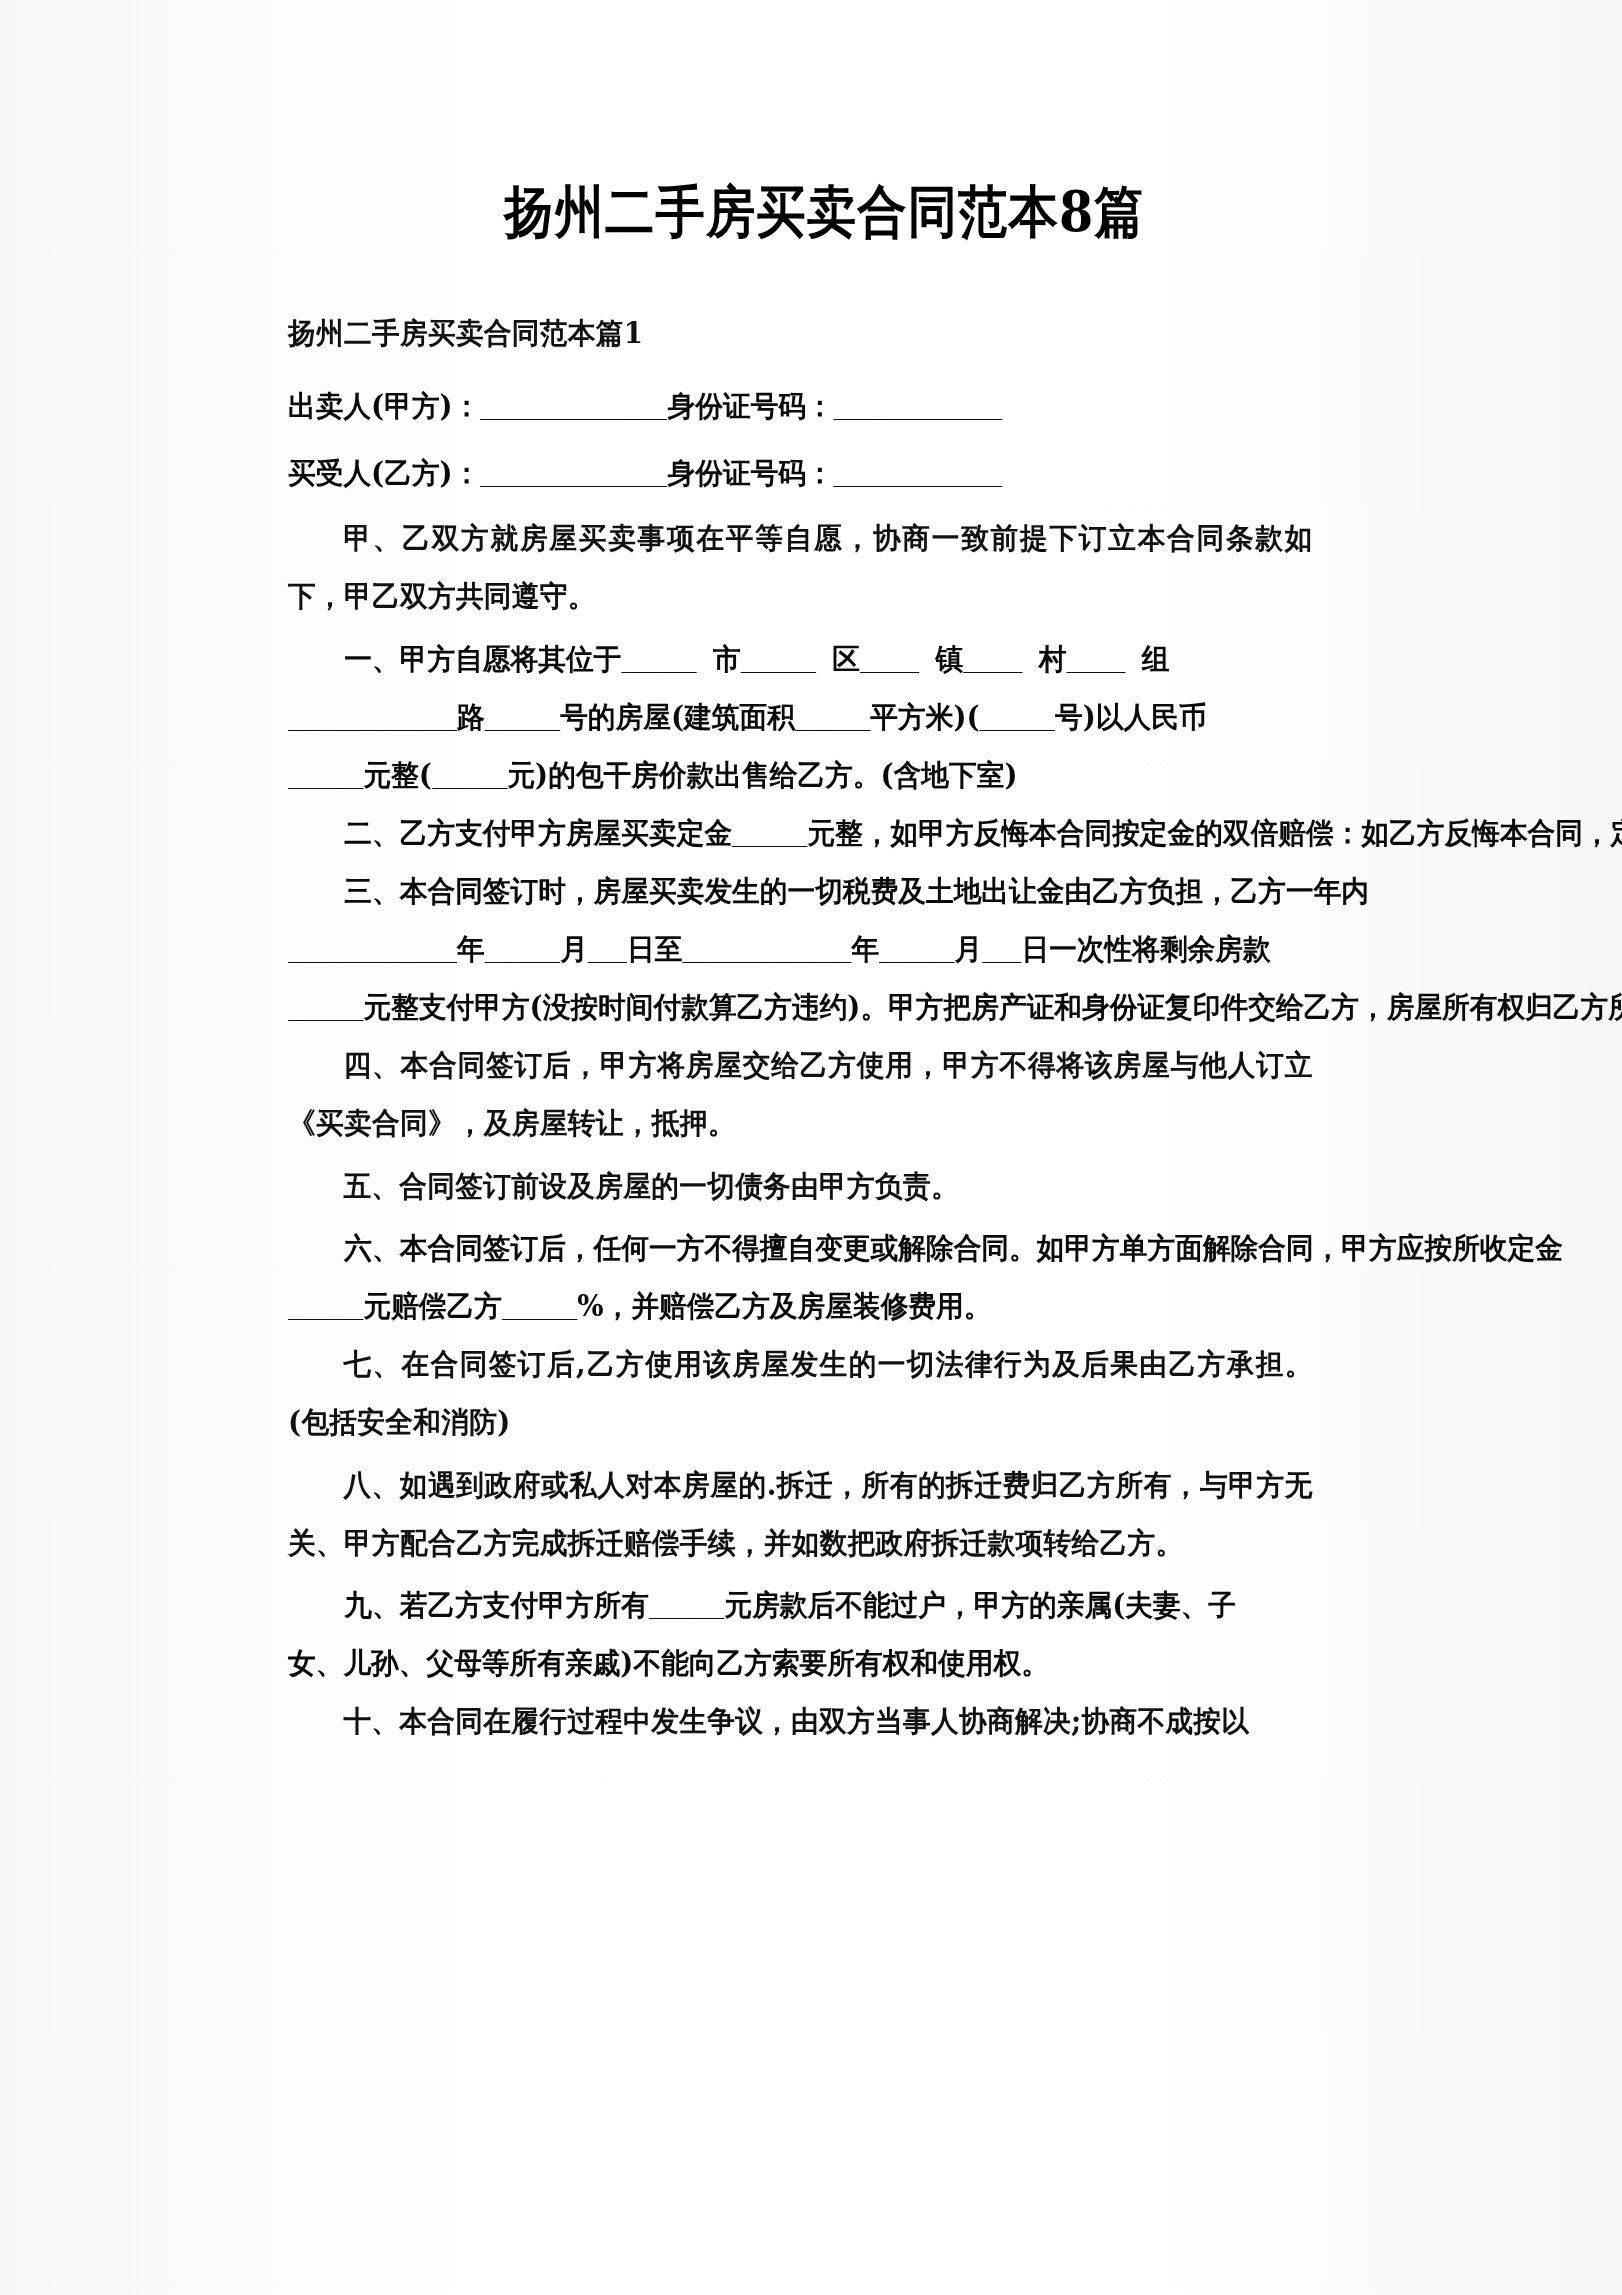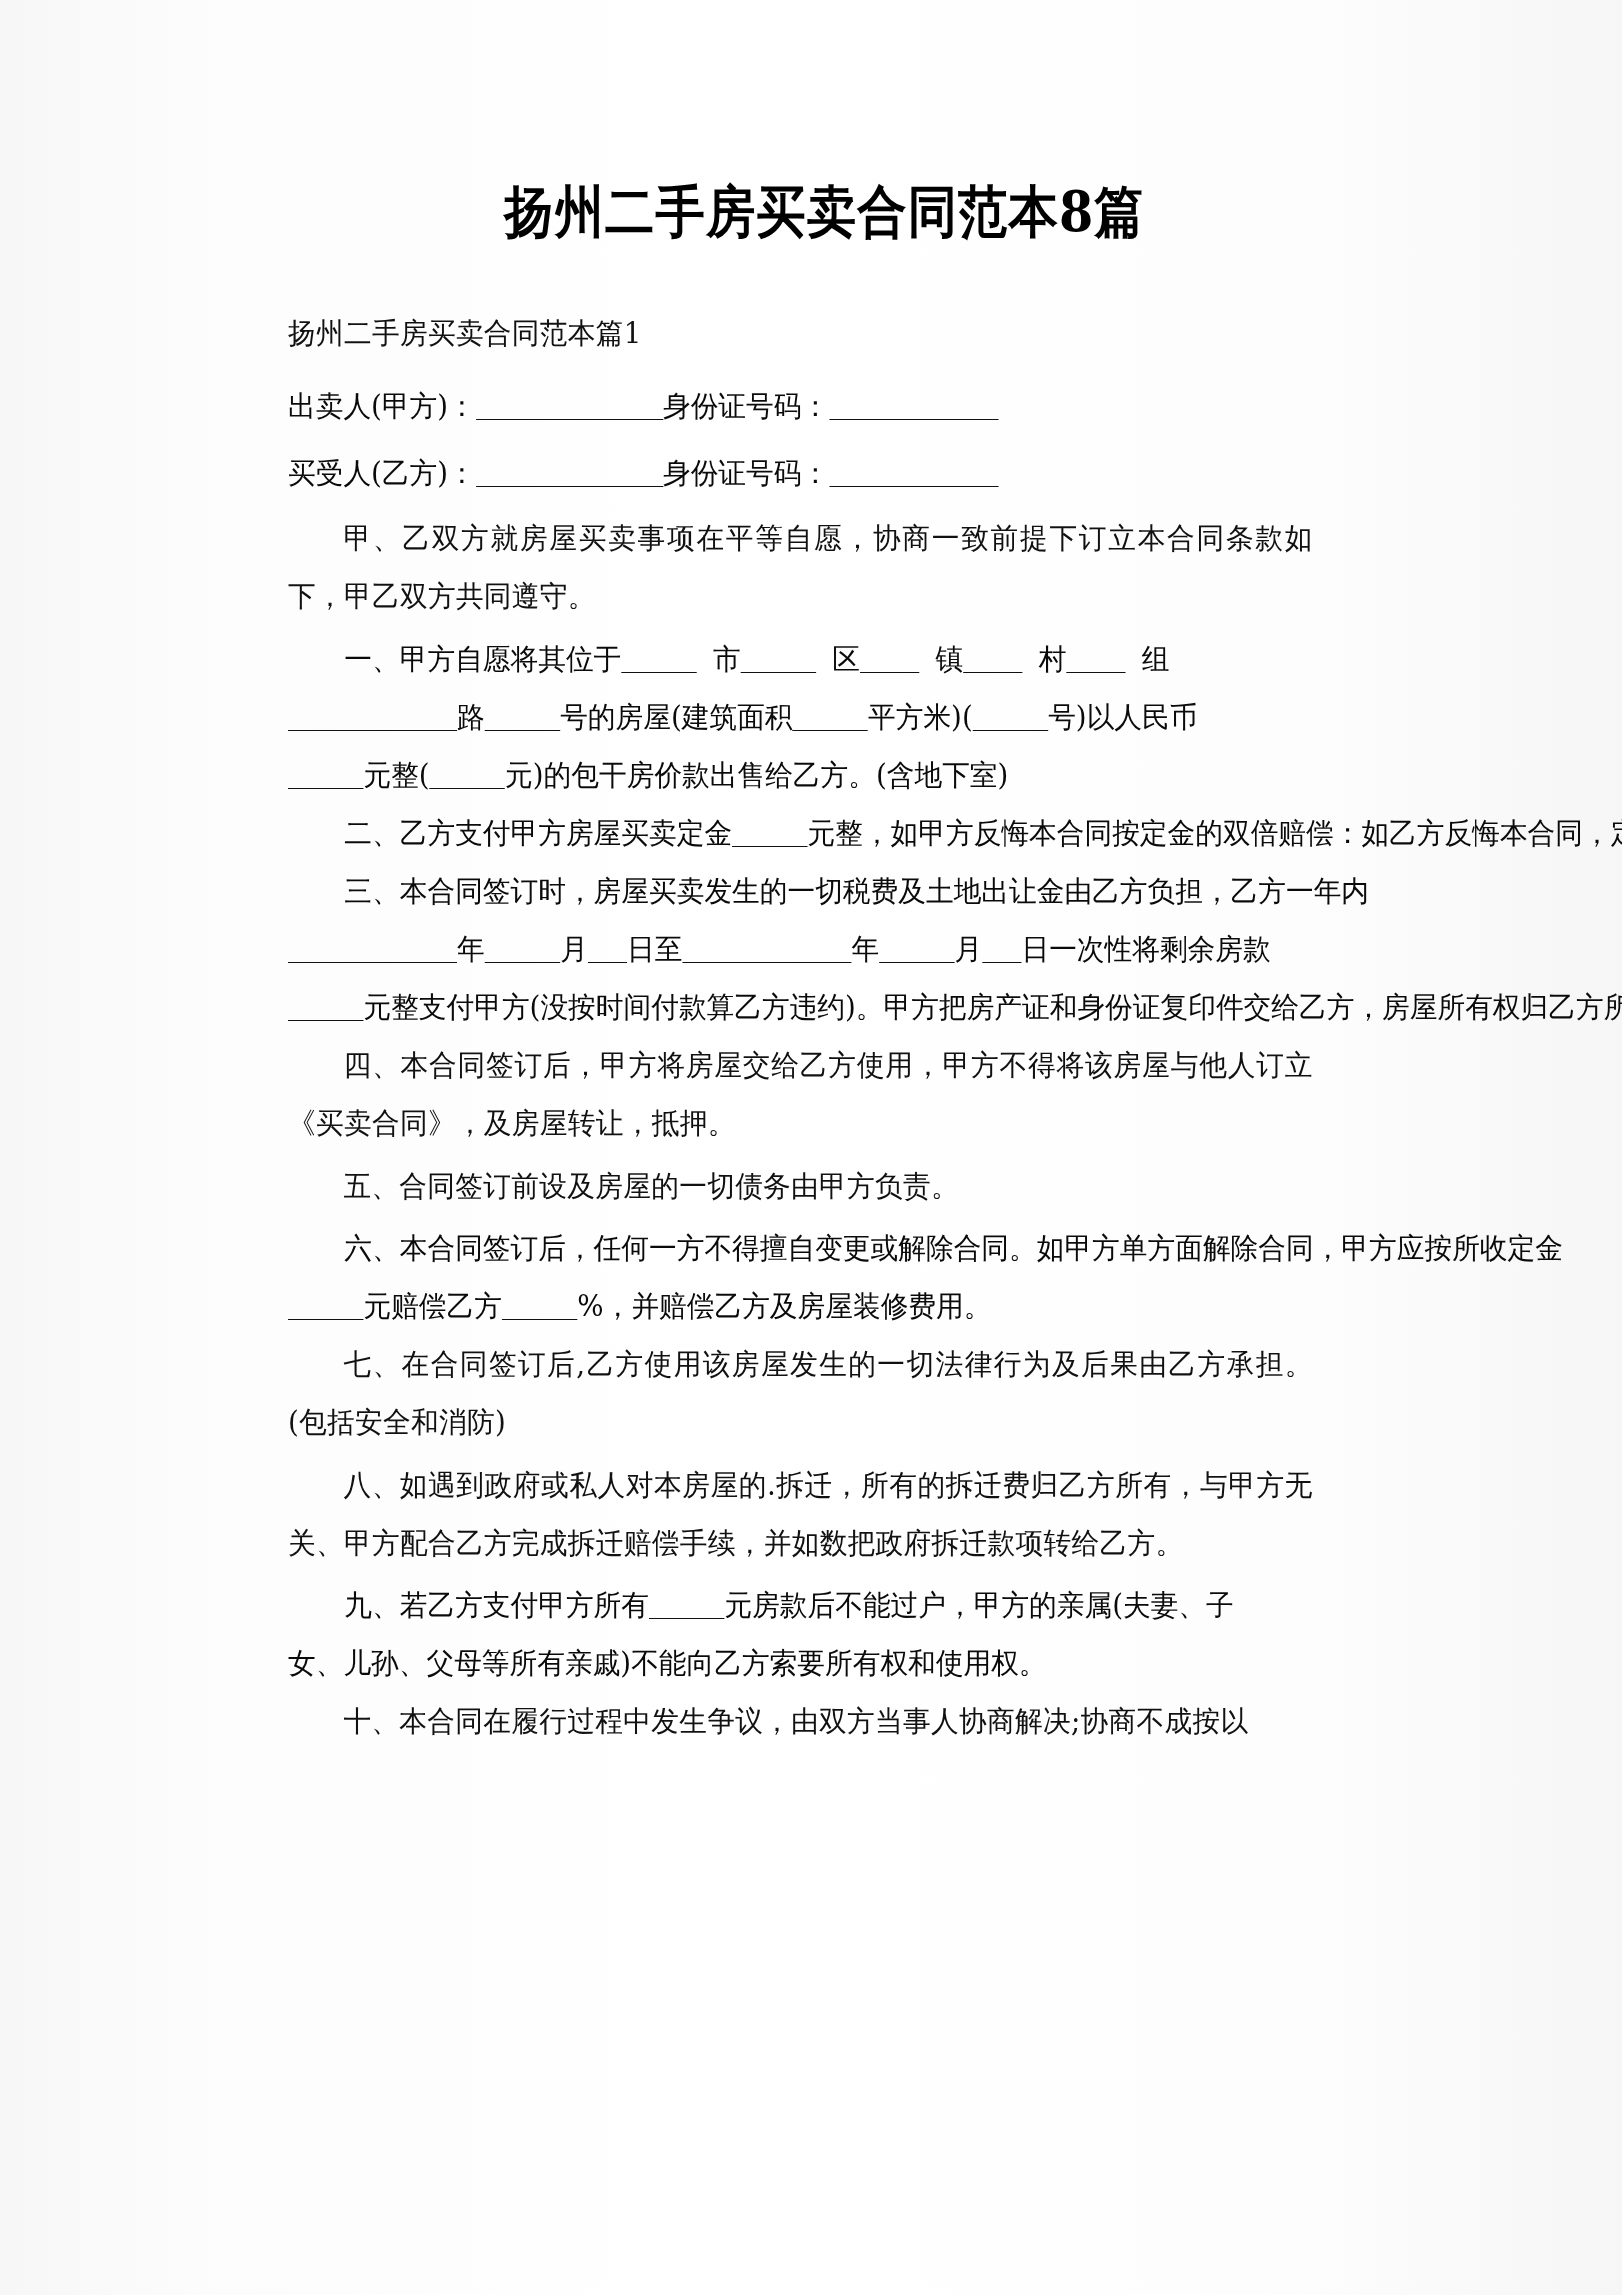--- a/index.html
+++ b/index.html
@@ -49,20 +49,21 @@
     font-size: 56px;
     letter-spacing: 1.3px;
     line-height: 1.18;
     color: #000000;
     transform: scaleX(0.88);
     transform-origin: center;
   }
 
   .body-block {
     margin-top: 60px;
+    font-weight: bold;
   }
 
   p.para {
     margin: 0 0 4.6px 0;
     font-size: 29px;
     line-height: 58px;
     text-align: justify;
     text-justify: inter-ideograph;
     letter-spacing: 0.3px;
     color: #111111;

